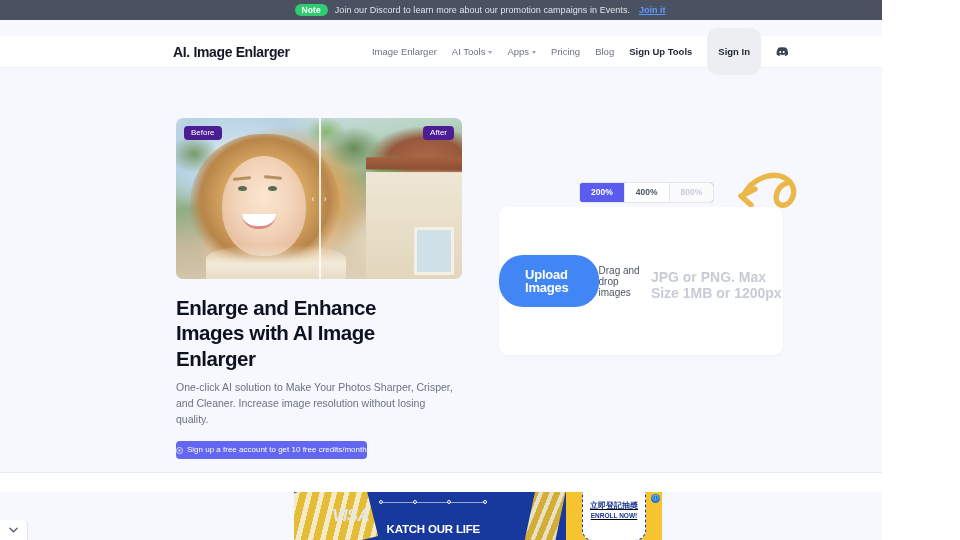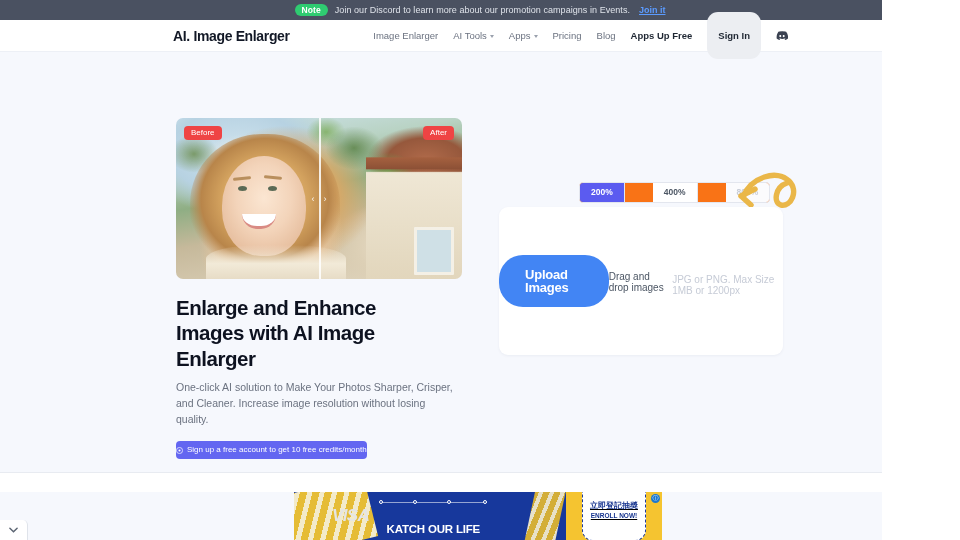--- a/index.html
+++ b/index.html
@@ -51,21 +51,21 @@
     color: #5b9bff;
     font-size: 9px;
     font-weight: bold;
     text-decoration: underline;
     margin-left: 2px;
   }
 
   
   .navbar {
     position: absolute;
-    top: 20px; left: 0;
+    top: 36px; left: 0;
     width: 960px;
     height: 32px;
     background: #ffffff;
     border-bottom: 1px solid #edf0f6;
     display: flex;
     align-items: center;
   }
   .brand {
     position: absolute;
     left: 173px;
@@ -216,21 +216,21 @@
     transform: translate(-50%, -50%);
     display: flex;
     align-items: center;
     gap: 9px;
     color: rgba(255,255,255,0.9);
     font-size: 9px;
   }
   .tag {
     position: absolute;
     top: 8px;
-    background: #ef4444;
+    background: #4c1d95;
     color: #ffffff;
     font-size: 8px;
     padding: 3px 7px;
     border-radius: 4px;
     line-height: 1;
   }
   .tag.before { left: 8px; }
   .tag.after { right: 8px; }
 
   .hero-title {
@@ -263,22 +263,21 @@
   }
 
   
   .scale-group {
     position: absolute;
     left: 579px; top: 182px;
     display: flex;
     border-radius: 4px;
     overflow: hidden;
     border: 1px solid #e3e6ee;
-    background: #f97316;
-    gap: 28px;
+    background: #3b82f6;
   }
   .scale-btn {
     font-size: 8.5px;
     font-weight: bold;
     padding: 5px 11px;
     line-height: 1;
     color: #4b5563;
     background: #ffffff;
     border-right: 1px solid #e3e6ee;
   }
@@ -315,22 +314,23 @@
     line-height: 1;
     letter-spacing: -0.2px;
   }
   .drag-text {
     margin-top: 1px;
     font-size: 10px;
     color: #4b5563;
   }
   .formats-text {
     margin-top: 8px;
-    font-size: 10px;
+    font-size: 14px;
     color: #c6cbd6;
+    font-weight: bold;
   }
 
   
   .bottom-strip {
     position: absolute;
     left: 0; bottom: 48px;
     width: 960px;
     height: 20px;
     background: #ffffff;
     border-top: 1px solid #e8ebf1;
@@ -470,21 +470,21 @@
       <div class="nav-link">
         <span>Apps</span>
         <i class="caret"></i>
       </div>
       <div class="nav-link">
         <span>Pricing</span>
       </div>
       <div class="nav-link">
         <span>Blog</span>
       </div>
-      <div class="nav-strong">Apps Up Free</div>
+      <div class="nav-strong">Sign Up Tools</div>
       <div class="signin-btn">Sign In</div>
       <div class="discord-icon">
         <svg width="12" height="10" viewBox="0 0 24 20">
           <path fill="#3b4251" d="M20.3 1.7A19 19 0 0 0 15.6.3l-.3.6c-1.9-.3-3.8-.3-5.7 0L9.4.3A19 19 0 0 0 4.7 1.7C1.7 6.2.9 10.6 1.3 15c2 1.5 3.9 2.4 5.8 3l1.2-2a12 12 0 0 1-1.9-.9l.5-.4a13.6 13.6 0 0 0 11.6 0l.5.4c-.6.4-1.2.7-1.9.9l1.2 2c1.9-.6 3.8-1.5 5.8-3 .5-5.1-.8-9.5-3.8-13.3zM8.6 12.4c-1.1 0-2-1-2-2.3s.9-2.3 2-2.3 2.1 1 2 2.3c0 1.3-.9 2.3-2 2.3zm6.8 0c-1.1 0-2-1-2-2.3s.9-2.3 2-2.3 2.1 1 2 2.3c0 1.3-.9 2.3-2 2.3z"></path>
         </svg>
       </div>
     </div>
   </div>
 
   <div class="hero-left">

